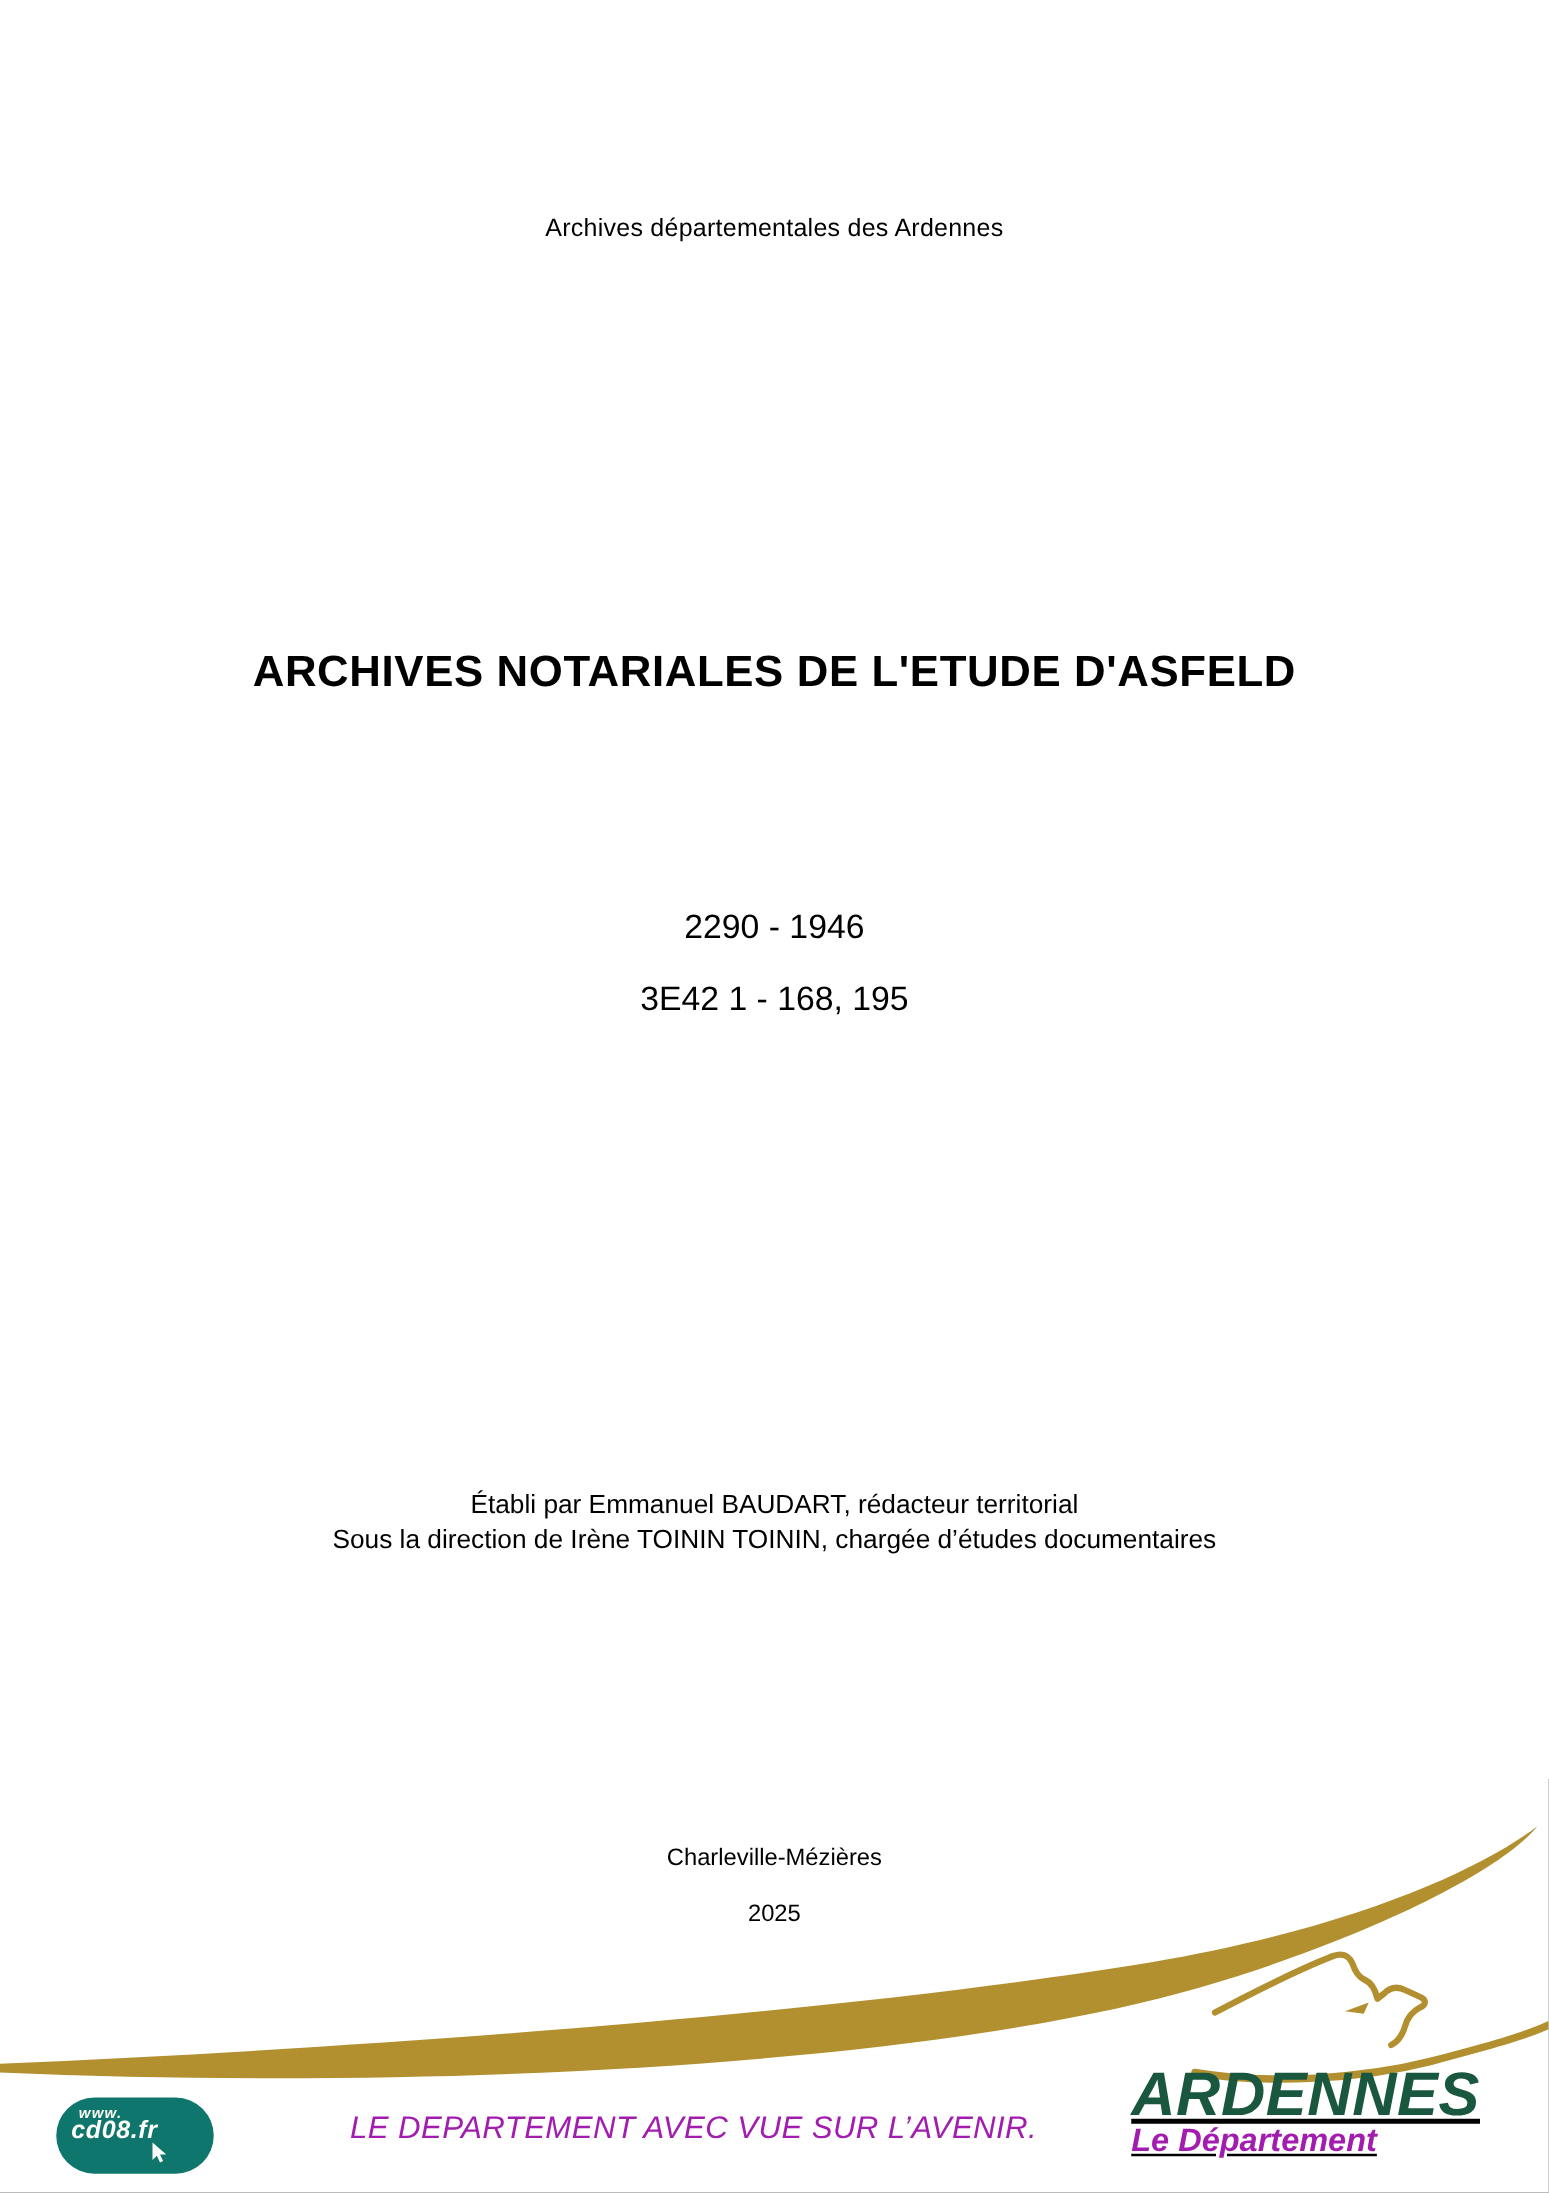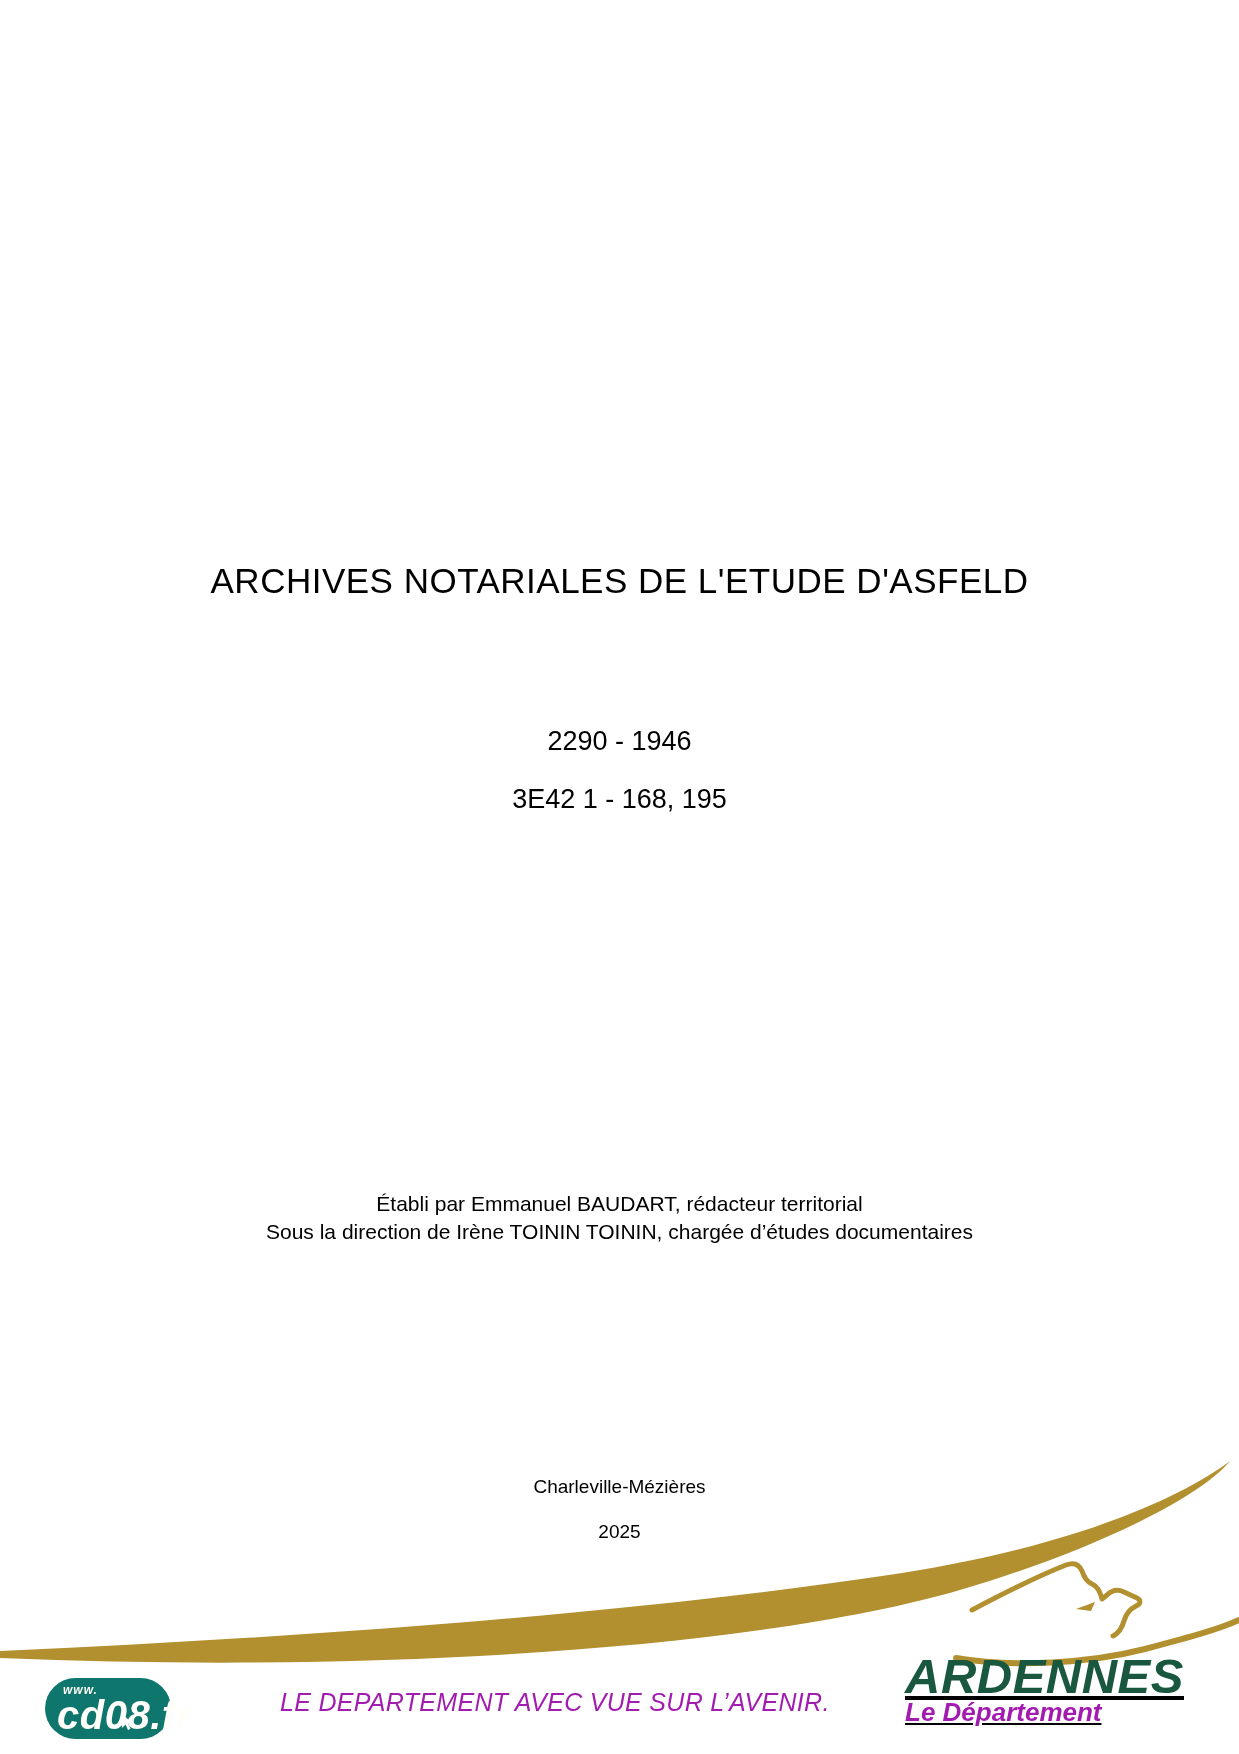--- a/index.html
+++ b/index.html
@@ -24,23 +24,22 @@
     text-align: center;
   }
   .org-name {
     top: 172px;
     font-size: 20px;
     letter-spacing: 0.2px;
   }
   .doc-title {
     top: 518px;
     font-size: 35px;
-    font-weight: normal;
+    font-weight: bold;
     letter-spacing: 0.5px;
-    margin-top: 43px;
   }
   .date-range {
     top: 726px;
     font-size: 27px;
   }
   .cote-ref {
     top: 784px;
     font-size: 27px;
   }
   .credits {
@@ -80,21 +79,21 @@
     font-size: 12px;
     font-weight: bold;
     letter-spacing: 1px;
     font-style: italic;
   }
   .cd08-domain {
     position: absolute;
     left: 12px;
     top: 15px;
     color: #fffef8;
-    font-size: 40px;
+    font-size: 20px;
     font-weight: bold;
     font-style: italic;
     letter-spacing: 0.5px;
   }
   .cd08-cursor {
     position: absolute;
     left: 76px;
     top: 36px;
   }
   .slogan {
@@ -129,20 +128,21 @@
     color: #a21caf;
     line-height: 28px;
     margin-top: -2px;
   }
 </style>
 </head>
 <body>
 
 <div class="page">
 
+  <div class="abs centered org-name">Archives départementales des Ardennes</div>
 
   <div class="abs centered doc-title">ARCHIVES NOTARIALES DE L'ETUDE D'ASFELD</div>
 
   <div class="abs centered date-range">2290 - 1946</div>
 
   <div class="abs centered cote-ref">3E42 1 - 168, 195</div>
 
   <div class="abs centered credits">
     <div>Établi par Emmanuel BAUDART, rédacteur territorial</div>
     <div>Sous la direction de Irène TOININ TOININ, chargée d’études documentaires</div>

